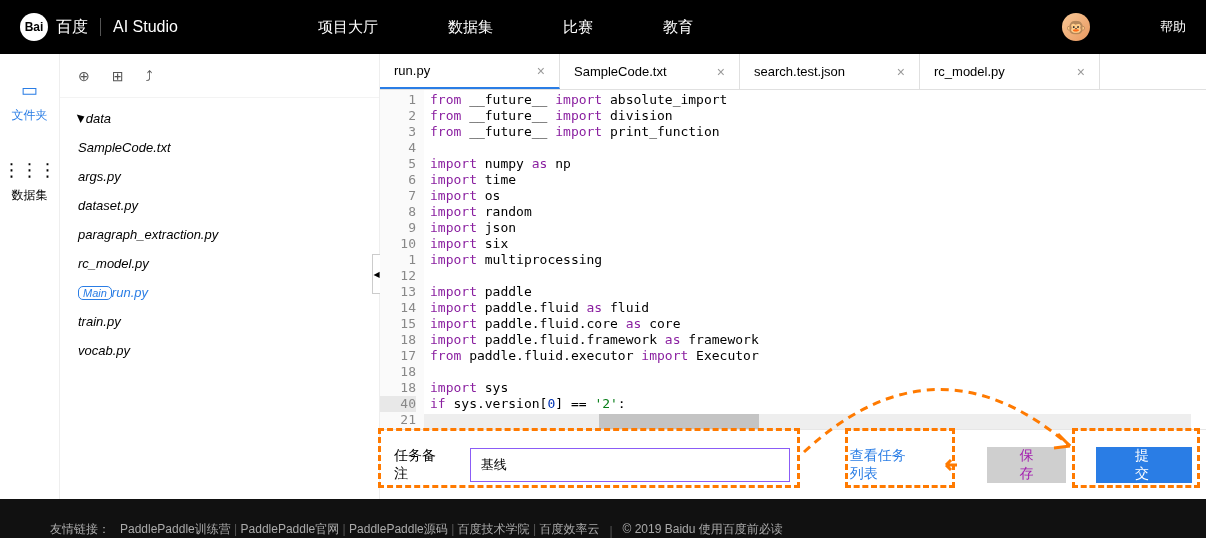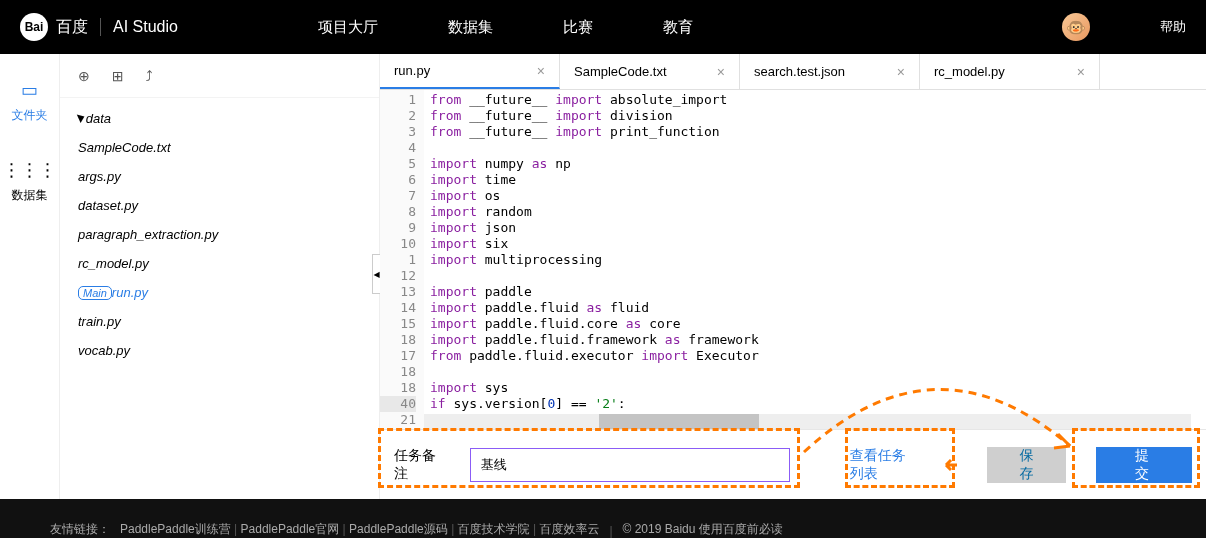--- a/index.html
+++ b/index.html
@@ -39,21 +39,21 @@
 .str{color:#067d17;}
 .num{color:#0033b3;}
 .code-scroll{position:absolute;bottom:0;left:44px;right:15px;height:15px;background:#eee;}
 .code-scroll-thumb{height:100%;width:160px;background:#c4c4c4;margin-left:175px;}
 .submit-bar{height:70px;border-top:1px solid #e6e6e6;display:flex;align-items:center;padding:0 14px;gap:30px;}
 .remark-label{font-size:14px;}
 .remark-input{flex:0 0 320px;height:34px;border:1px solid #8b5cf6;padding:0 10px;font-size:13px;}
 .spacer{flex:1;}
 .link-btn{color:#2a7de5;cursor:pointer;font-size:14px;}
 .btn{height:36px;padding:0 28px;border:none;font-size:14px;cursor:pointer;}
-.btn-gray{background:#cfcfcf;color:#0369a1;text-align:center;}
+.btn-gray{background:#cfcfcf;color:#a21caf;text-align:center;}
 .btn-blue{background:#2a7de5;color:#fff;letter-spacing:8px;padding-left:32px;}
 .footer{background:#111;height:39px;display:flex;align-items:flex-end;color:#aaa;font-size:12px;padding:0 50px;gap:10px;}
 .footer a{color:#aaa;text-decoration:none;}
 .footer-sep{color:#555;}
 .hl-box{position:absolute;border:3px dashed #ff7a00;pointer-events:none;z-index:20;}
 .hl1{left:378px;top:428px;width:422px;height:60px;}
 .hl2{left:845px;top:428px;width:110px;height:60px;}
 .hl3{left:1072px;top:428px;width:128px;height:60px;}
 svg.arrow{position:absolute;z-index:19;pointer-events:none;}
 </style>

